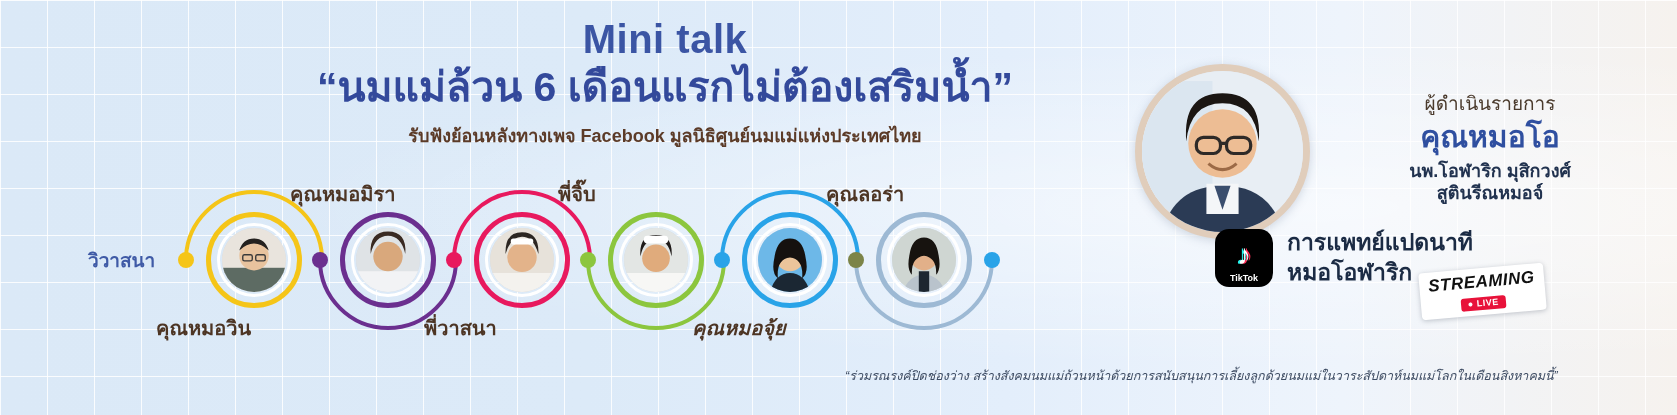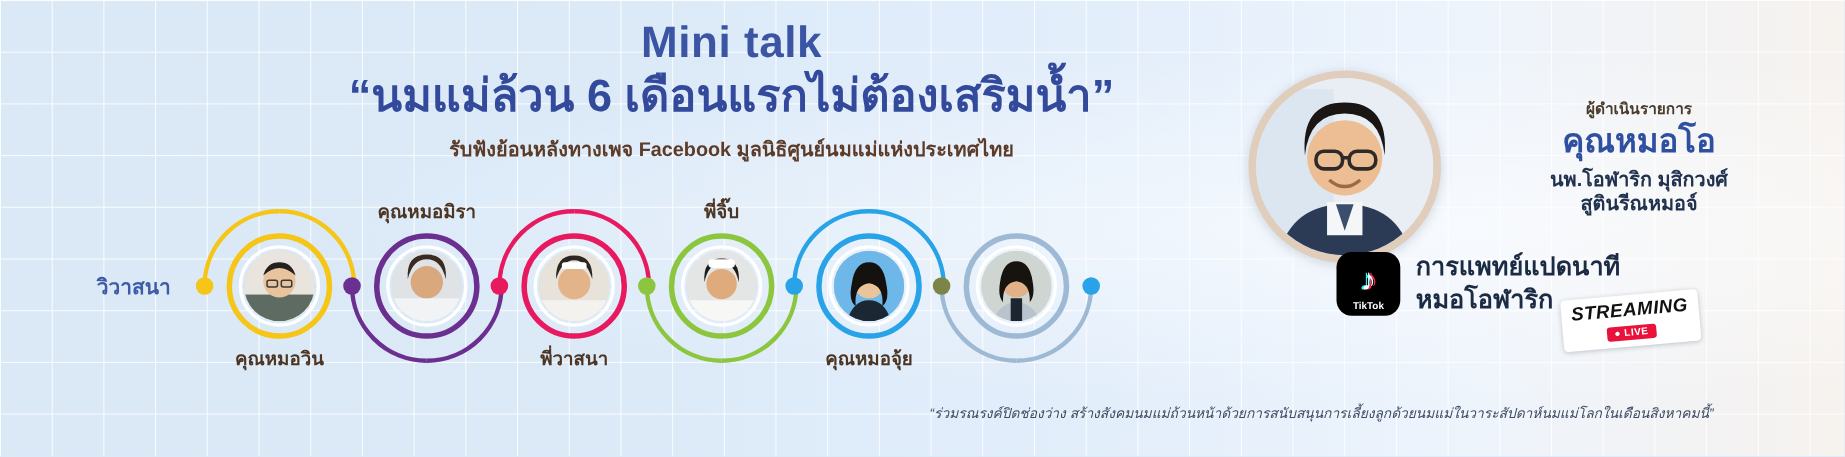--- a/index.html
+++ b/index.html
@@ -61,38 +61,38 @@
     border:3px solid #fff;box-sizing:border-box;
   }
   .sp .photo{
     position:absolute;inset:11px;border-radius:50%;
     overflow:hidden;background:#cfd9e4;
   }
   .sp .photo .face{
     position:absolute;inset:0;
   }
   .lbl{
-    position:absolute;font-size:17px;font-weight:bold;color:#4d3524;
-    white-space:nowrap;text-align:center;
+    position:absolute;font-size:20px;font-weight:bold;color:#4d3524;
+    white-space:nowrap;text-align:left;
   }
   #role-label{
     position:absolute;left:88px;top:245px;
     font-size:19px;font-weight:bold;color:#3f5aa6;
   }
 
   
   #host{position:absolute;left:1110px;top:40px;width:560px;height:340px;}
   #host-photo{
     position:absolute;left:25px;top:24px;width:175px;height:175px;border-radius:50%;
     border:7px solid #e0cdbb;box-sizing:border-box;overflow:hidden;
     background:#dfe7ef;
     box-shadow:0 2px 10px rgba(90,110,140,.25);
   }
   #host-text{position:absolute;left:210px;top:48px;width:340px;text-align:center;}
-  .h-role{font-size:14px;font-weight:bold;color:#4a3a2c;}
+  .h-role{font-size:19px;font-weight:normal;color:#4a3a2c;}
   .h-name{font-size:30px;font-weight:bold;color:#2f4fa0;line-height:1.15;margin-top:2px;}
   .h-full{font-size:18px;font-weight:bold;color:#21324f;margin-top:5px;line-height:1.25;}
   .h-spec{font-size:18px;font-weight:bold;color:#21324f;line-height:1.25;}
 
   
   #tiktok-row{position:absolute;left:105px;top:188px;display:flex;align-items:center;gap:14px;}
   #tiktok-icon{
     width:58px;height:58px;border-radius:14px;background:#000;
     position:relative;display:flex;align-items:center;justify-content:center;
     flex-direction:column;
@@ -225,34 +225,35 @@
       <div class="ring2"></div>
       <div class="photo">
         <svg class="face" viewBox="0 0 74 74">
           <rect width="74" height="74" fill="#6db8e8"></rect>
           <path d="M14 74 q6 -22 23 -22 q17 0 23 22z" fill="#1b2733"></path>
           <circle cx="37" cy="34" r="16" fill="#ebc49b"></circle>
           <path d="M19 34 q3 -22 18 -22 q15 0 18 22 q4 18 -4 24 q2 -22 -14 -24 q-16 2 -14 24 q-8 -6 -4 -24z" fill="#15110f"></path>
         </svg>
       </div>
     </div>
-    <div class="lbl" style="left:692px;top:142px;width:196px;">คุณหมอจุ้ย</div>
+    <div class="lbl" style="left:692px;top:142px;width:196px;font-style:italic;">คุณหมอจุ้ย</div>
 
     <div class="sp" style="left:876px;top:42px;border:5px solid #9db9d4;">
       <div class="ring2"></div>
       <div class="photo">
         <svg class="face" viewBox="0 0 74 74">
           <rect width="74" height="74" fill="#cfd6d2"></rect>
           <path d="M12 74 q8 -20 25 -20 q17 0 25 20z" fill="#b9c3cc"></path>
           <circle cx="37" cy="33" r="16" fill="#e2b089"></circle>
           <path d="M20 32 q3 -21 17 -21 q14 0 17 21 q3 16 -3 22 q1 -20 -14 -22 q-15 2 -14 22 q-6 -6 -3 -22z" fill="#17130f"></path>
           <path d="M31 50 h12 v24 h-12z" fill="#1d2630"></path>
         </svg>
       </div>
     </div>
+    <div class="lbl" style="left:826px;top:8px;width:196px;">คุณลอร่า</div>
   </div>
 
   <div id="host">
     <div id="host-photo">
       <svg viewBox="0 0 160 160" style="width:100%;height:100%;display:block">
         <rect width="160" height="160" fill="#e8eef4"></rect>
         <rect x="0" y="10" width="70" height="150" fill="#dbe6f0"></rect>
         <path d="M20 160 q12 -46 60 -46 q48 0 60 46z" fill="#2b3b55"></path>
         <path d="M64 112 h32 v30 h-32z" fill="#f4f6f8"></path>
         <path d="M72 114 l8 24 l8 -24 z" fill="#3a4e6e"></path>

